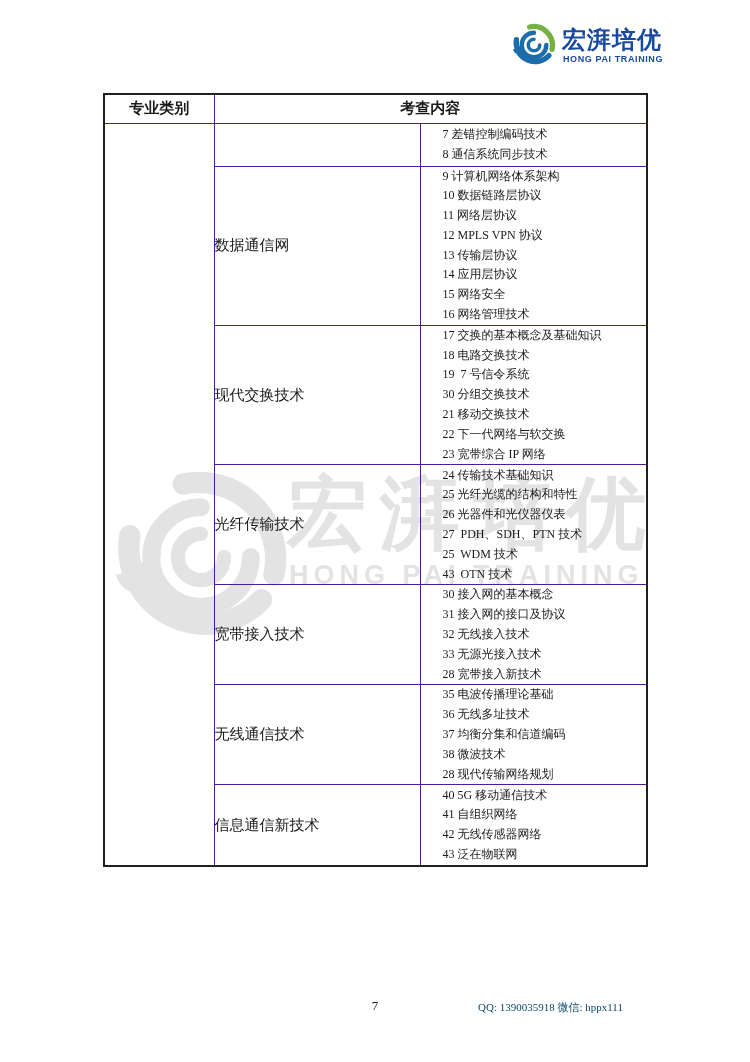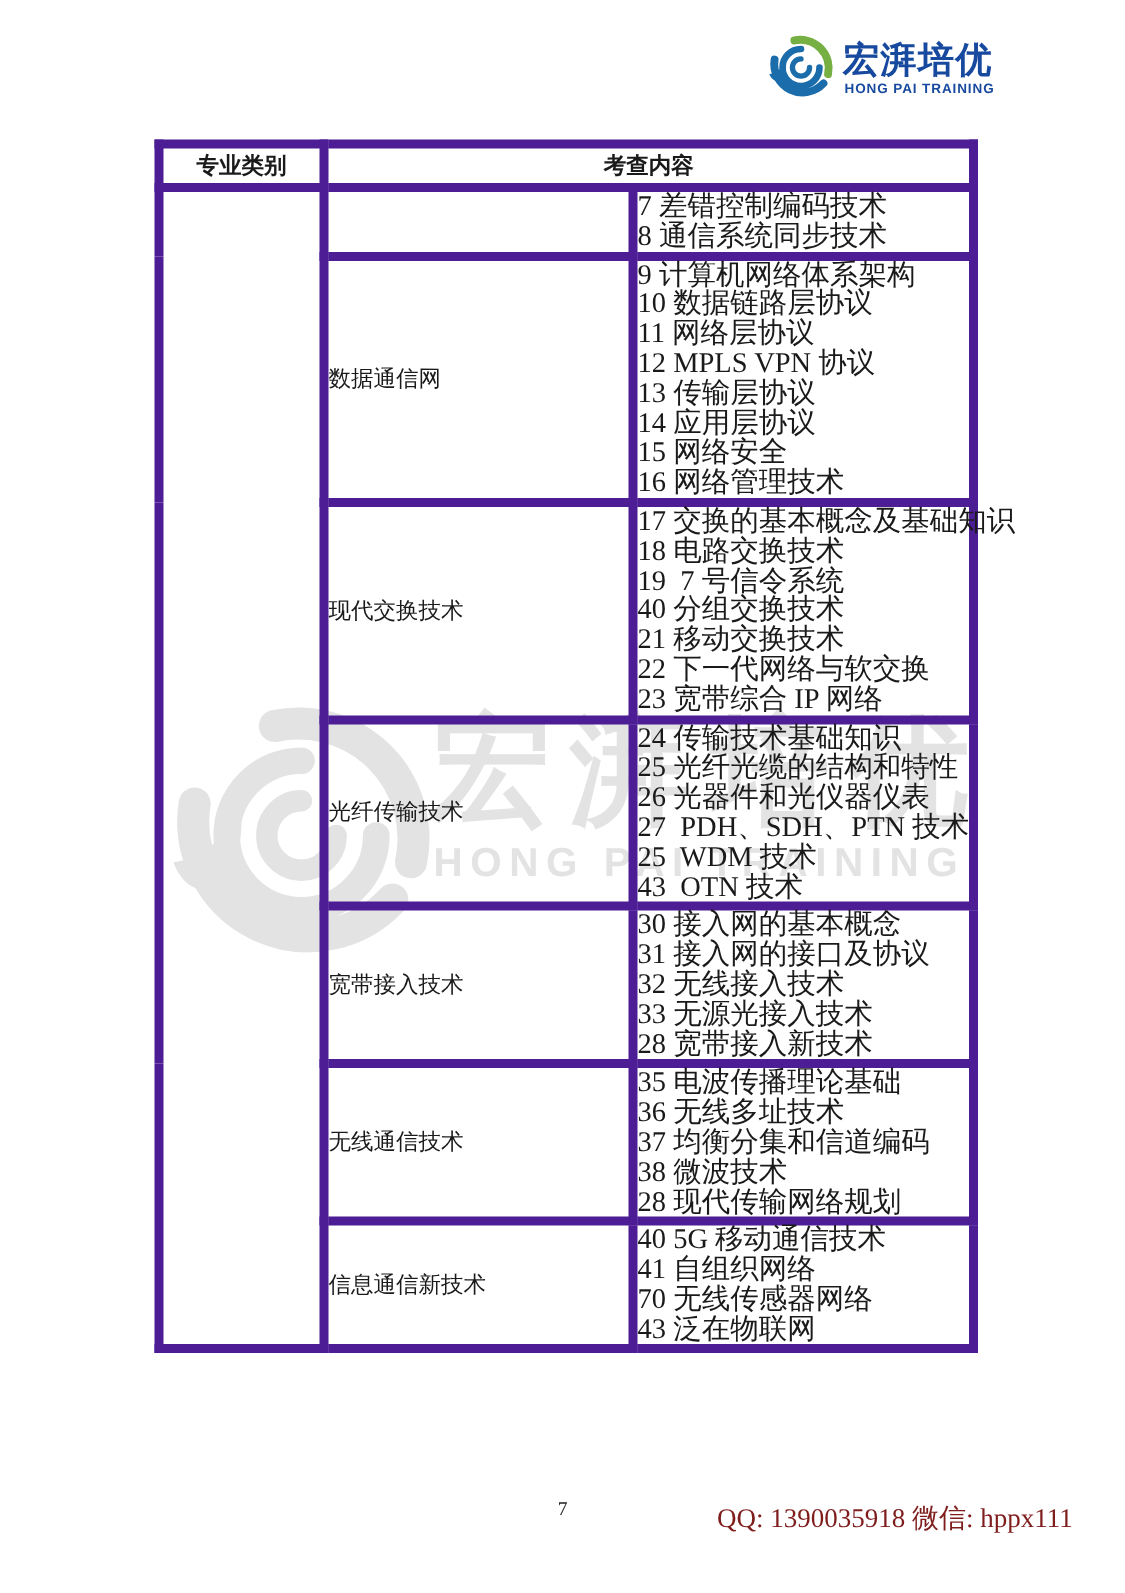--- a/index.html
+++ b/index.html
@@ -32,44 +32,44 @@
     position:absolute; left:289px; top:560px; font-family:"Liberation Sans","DejaVu Sans",sans-serif;
     font-weight:bold; font-size:27px; letter-spacing:5px; color:#e3e3e3; white-space:pre;
   }
 
   
   table.exam {
     position:absolute; left:103px; top:93px; width:543px; z-index:2;
     border-collapse:collapse; table-layout:fixed; background:transparent;
     border:2px solid #1f1f1f;
   }
-  table.exam th, table.exam td { border:6px solid #4c1d95; vertical-align:middle; padding:0; }
+  table.exam th, table.exam td { border:1px solid #4c1d95; vertical-align:middle; padding:0; }
   th.hdr { font-size:15px; font-weight:bold; text-align:center; height:29px; }
   td.spanner { background:transparent; }
   td.cat {
     font-family:"Liberation Sans","DejaVu Sans",sans-serif; font-size:15px;
     padding-left:8px; text-align:left; white-space:nowrap;margin-left:31px;
   }
   td.items { padding:2px 2px 2px 9px; }
-  .item { font-size:19px; line-height:19.8px; white-space:pre; }
+  .item { font-size:12px; line-height:19.8px; white-space:pre;margin-left:22px; }
   tr.r0 { height:43px; }
   tr.r1 { height:158px; }
   tr.r2 { height:137px; }
   tr.r3 { height:120px; }
   tr.r4 { height:98px; }
   tr.r5 { height:99px; }
   tr.r6 { height:81px; }
 
   
   .footer-pagenum {
     position:absolute; left:0; width:750px; top:998px; text-align:center;
     font-size:13px; color:#1a1a1a; z-index:2;
   }
   .footer-contact {
-    position:absolute; left:478px; top:1000px; font-size:18px; color:#7f1d1d;
+    position:absolute; left:478px; top:1000px; font-size:11px; color:#0c4a6e;
     white-space:pre; z-index:2;
   }
 </style>
 </head>
 <body>
 
 <div class="page">
 
   <div class="logo">
     <svg class="logo-icon" viewBox="0 0 100 100">
@@ -126,21 +126,21 @@
         <div class="item">15 网络安全</div>
         <div class="item">16 网络管理技术</div>
       </td>
     </tr>
     <tr class="r2">
       <td class="cat">现代交换技术</td>
       <td class="items">
         <div class="item">17 交换的基本概念及基础知识</div>
         <div class="item">18 电路交换技术</div>
         <div class="item">19  7 号信令系统</div>
-        <div class="item">40 分组交换技术</div>
+        <div class="item">30 分组交换技术</div>
         <div class="item">21 移动交换技术</div>
         <div class="item">22 下一代网络与软交换</div>
         <div class="item">23 宽带综合 IP 网络</div>
       </td>
     </tr>
     <tr class="r3">
       <td class="cat">光纤传输技术</td>
       <td class="items">
         <div class="item">24 传输技术基础知识</div>
         <div class="item">25 光纤光缆的结构和特性</div>
@@ -168,21 +168,21 @@
         <div class="item">37 均衡分集和信道编码</div>
         <div class="item">38 微波技术</div>
         <div class="item">28 现代传输网络规划</div>
       </td>
     </tr>
     <tr class="r6">
       <td class="cat">信息通信新技术</td>
       <td class="items">
         <div class="item">40 5G 移动通信技术</div>
         <div class="item">41 自组织网络</div>
-        <div class="item">70 无线传感器网络</div>
+        <div class="item">42 无线传感器网络</div>
         <div class="item">43 泛在物联网</div>
       </td>
     </tr>
   </tbody>
     </table>
 
   <div class="footer-pagenum">7</div>
   <div class="footer-contact">QQ: 1390035918 微信: hppx111</div>
 
 </div>

